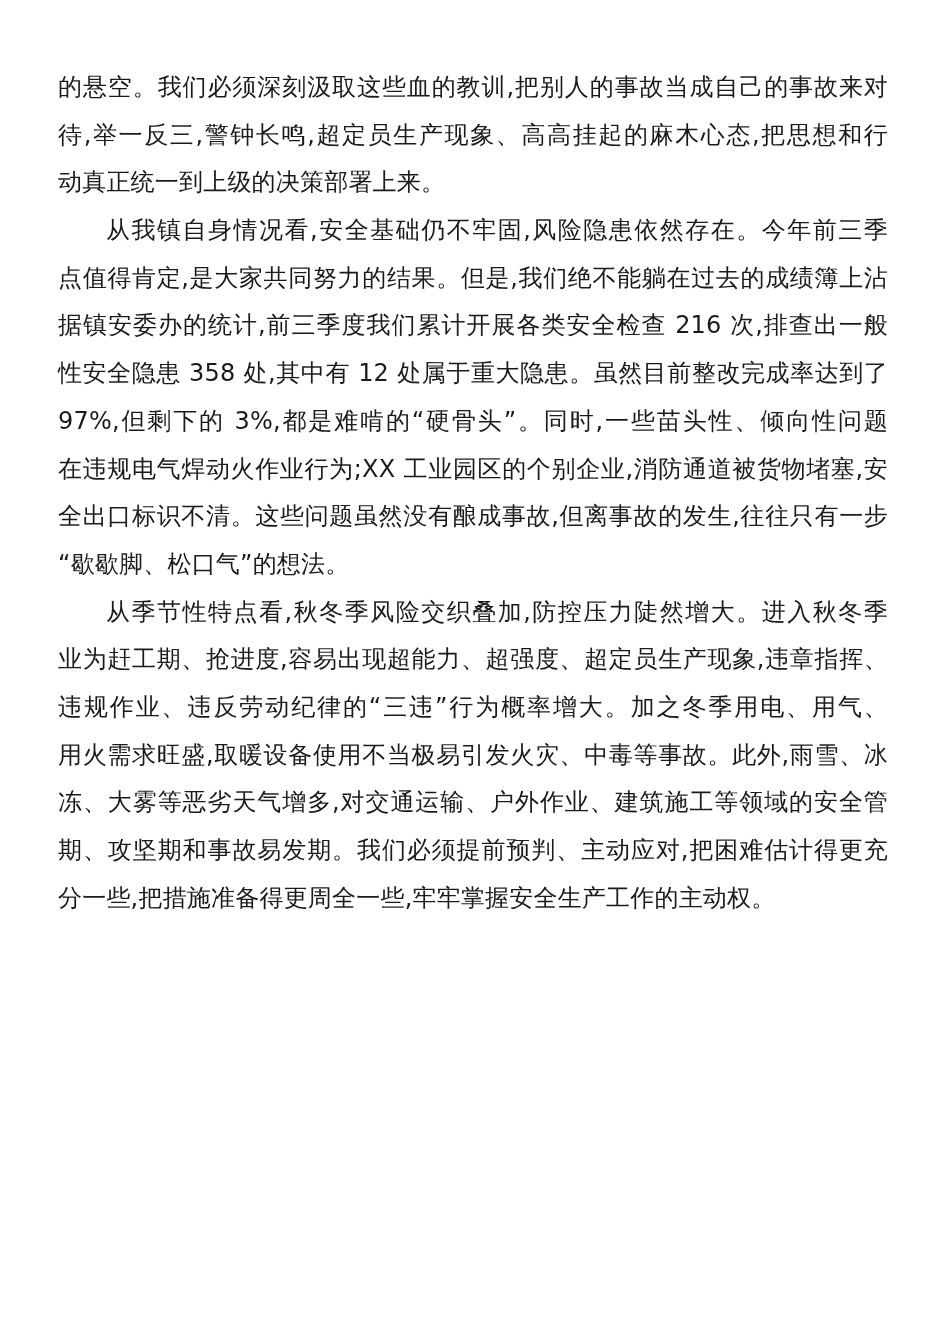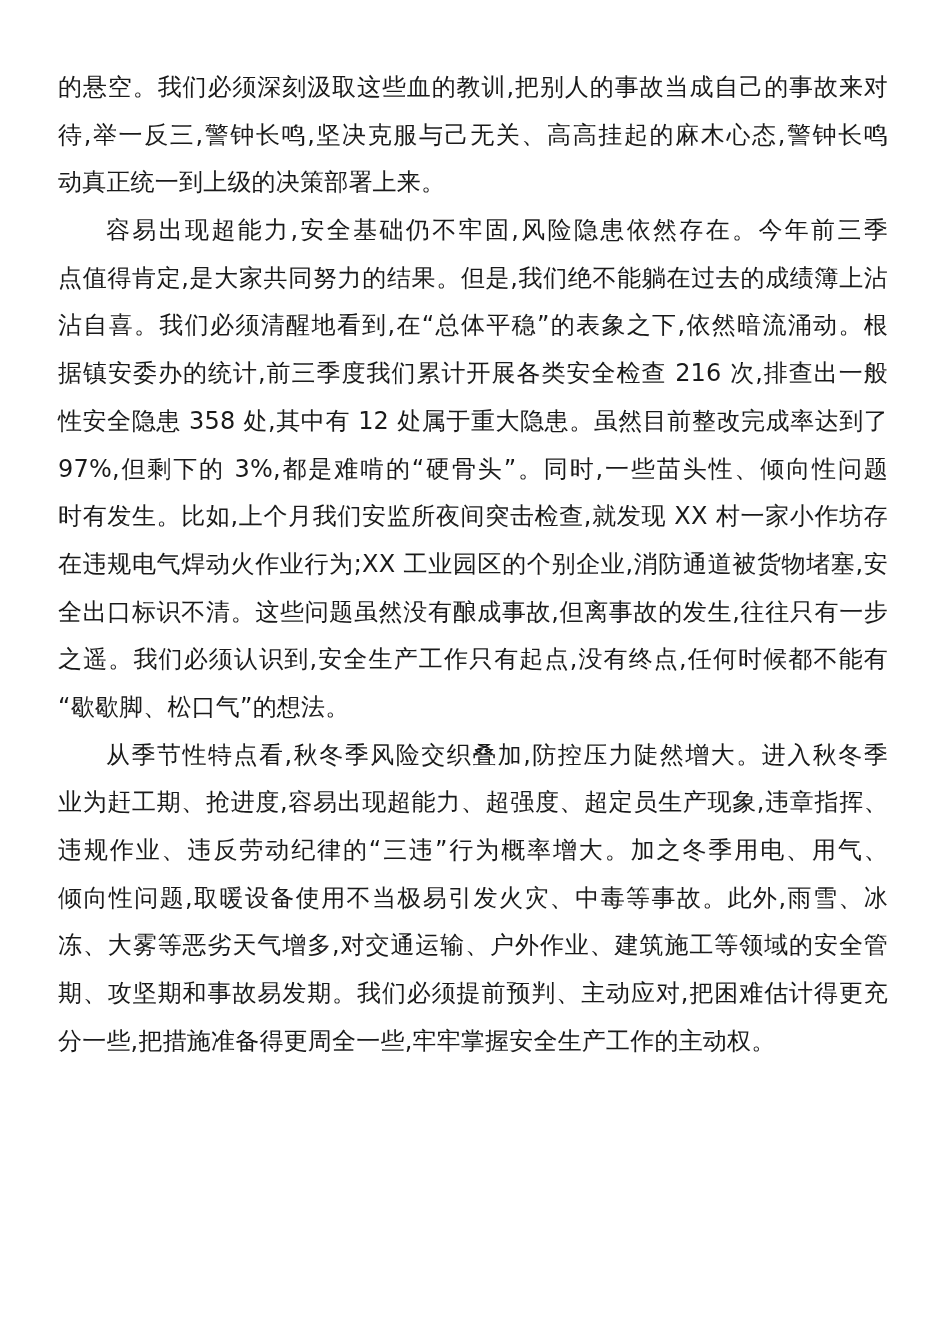--- a/index.html
+++ b/index.html
@@ -33,40 +33,37 @@
       text-align-last: justify;
     }
   </style>
 </head>
 <body>
 
 <div class="page">
 
   <div>
     <div class="line justify">的悬空。我们必须深刻汲取这些血的教训,把别人的事故当成自己的事故来对</div>
-    <div class="line justify">待,举一反三,警钟长鸣,坚决克服与己无关、高高挂起的麻木心态,警钟长鸣</div>
+    <div class="line justify">待,举一反三,警钟长鸣,超定员生产现象、高高挂起的麻木心态,把思想和行</div>
     <div class="line">动真正统一到上级的决策部署上来。</div>
   </div>
 
   <div>
-    <div class="line justify" style="padding-left:48px">容易出现超能力,安全基础仍不牢固,风险隐患依然存在。今年前三季</div>
+    <div class="line justify" style="padding-left:48px">从我镇自身情况看,安全基础仍不牢固,风险隐患依然存在。今年前三季</div>
     <div class="line justify">点值得肯定,是大家共同努力的结果。但是,我们绝不能躺在过去的成绩簿上沾</div>
-    <div class="line justify">沾自喜。我们必须清醒地看到,在“总体平稳”的表象之下,依然暗流涌动。根</div>
     <div class="line justify">据镇安委办的统计,前三季度我们累计开展各类安全检查 216 次,排查出一般</div>
     <div class="line justify">性安全隐患 358 处,其中有 12 处属于重大隐患。虽然目前整改完成率达到了</div>
     <div class="line justify">97%,但剩下的 3%,都是难啃的“硬骨头”。同时,一些苗头性、倾向性问题</div>
-    <div class="line justify">时有发生。比如,上个月我们安监所夜间突击检查,就发现 XX 村一家小作坊存</div>
     <div class="line justify">在违规电气焊动火作业行为;XX 工业园区的个别企业,消防通道被货物堵塞,安</div>
     <div class="line justify">全出口标识不清。这些问题虽然没有酿成事故,但离事故的发生,往往只有一步</div>
-    <div class="line justify">之遥。我们必须认识到,安全生产工作只有起点,没有终点,任何时候都不能有</div>
     <div class="line">“歇歇脚、松口气”的想法。</div>
   </div>
 
   <div>
     <div class="line justify" style="padding-left:48px">从季节性特点看,秋冬季风险交织叠加,防控压力陡然增大。进入秋冬季</div>
     <div class="line justify">业为赶工期、抢进度,容易出现超能力、超强度、超定员生产现象,违章指挥、</div>
     <div class="line justify">违规作业、违反劳动纪律的“三违”行为概率增大。加之冬季用电、用气、</div>
-    <div class="line justify">倾向性问题,取暖设备使用不当极易引发火灾、中毒等事故。此外,雨雪、冰</div>
+    <div class="line justify">用火需求旺盛,取暖设备使用不当极易引发火灾、中毒等事故。此外,雨雪、冰</div>
     <div class="line justify">冻、大雾等恶劣天气增多,对交通运输、户外作业、建筑施工等领域的安全管</div>
     <div class="line justify">期、攻坚期和事故易发期。我们必须提前预判、主动应对,把困难估计得更充</div>
     <div class="line">分一些,把措施准备得更周全一些,牢牢掌握安全生产工作的主动权。</div>
   </div>
 </div>
 
 </body></html>

